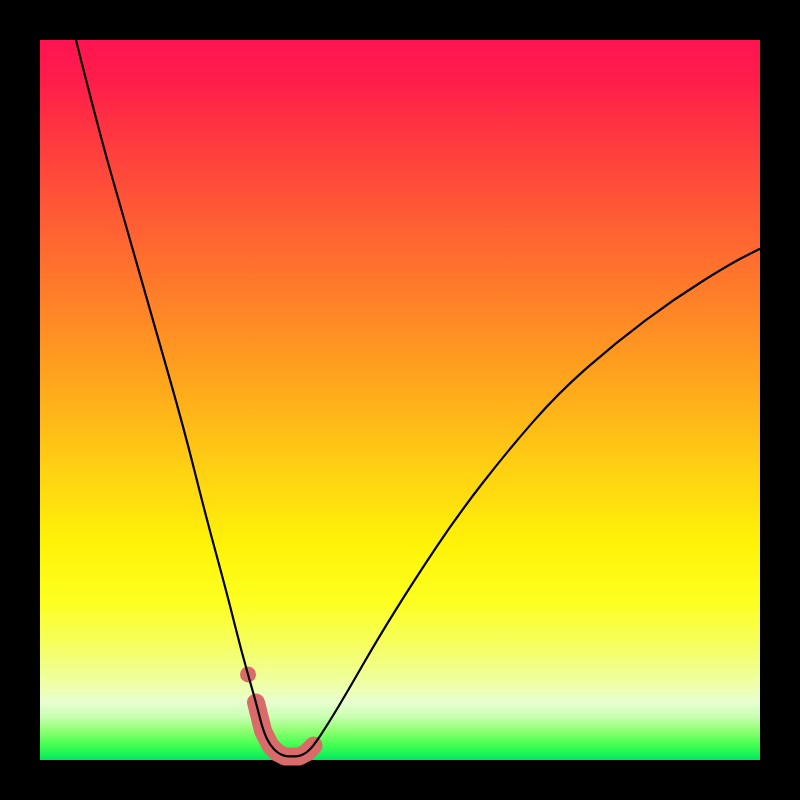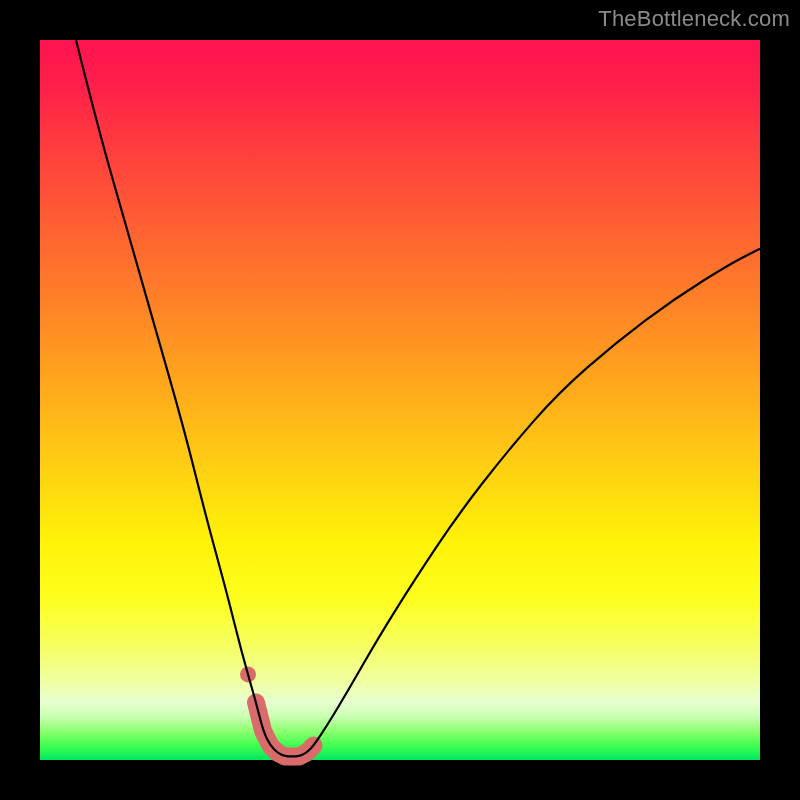--- a/index.html
+++ b/index.html
@@ -60,21 +60,20 @@
     font-weight: 500;
     letter-spacing: 0.2px;
     user-select: none;
   }
 </style>
 </head>
 <body>
 
 <div class="frame">
 
-  <div class="watermark">TheBottleneck.com</div>
 
   <div class="plot-area">
     <svg class="curve" viewBox="0 0 720 720">
       <g id="hl-group">
           <path d="M 216.0 662.4 L 223.2 691.2 L 230.4 705.6 L 237.6 712.8 L 244.8 716.4 L 252.0 716.4 L 259.2 716.4 L 266.4 712.8 L 273.6 705.6" fill="none" stroke="#d96b6b" stroke-width="18" stroke-linecap="round" stroke-linejoin="round"></path>
           <circle cx="208.0" cy="634.4" r="8" fill="#d96b6b"></circle>
         </g>
       <path id="curve-path" fill="none" stroke="#000000" stroke-width="2.2" d="M 36.0 0.0 Q 57.6 86.4 72.0 136.8 Q 86.4 187.2 100.8 237.6 Q 115.2 288.0 129.6 338.4 Q 144.0 388.8 154.8 432.0 Q 165.6 475.2 176.4 514.8 Q 187.2 554.4 194.4 583.2 Q 201.6 612.0 208.8 637.2 Q 216.0 662.4 219.6 676.8 Q 223.2 691.2 226.8 698.4 Q 230.4 705.6 234.0 709.2 Q 237.6 712.8 241.2 714.6 Q 244.8 716.4 248.4 716.4 Q 252.0 716.4 255.6 716.4 Q 259.2 716.4 262.8 714.6 Q 266.4 712.8 270.0 709.2 Q 273.6 705.6 280.8 694.8 Q 288.0 684.0 298.8 666.0 Q 309.6 648.0 324.0 622.8 Q 338.4 597.6 356.4 568.8 Q 374.4 540.0 396.0 507.6 Q 417.6 475.2 442.8 442.8 Q 468.0 410.4 493.2 381.6 Q 518.4 352.8 547.2 327.6 Q 576.0 302.4 604.8 280.8 Q 633.6 259.2 662.4 241.2 Q 691.2 223.2 705.6 216.0 T 720.0 208.8"></path>
     </svg>
   </div>

